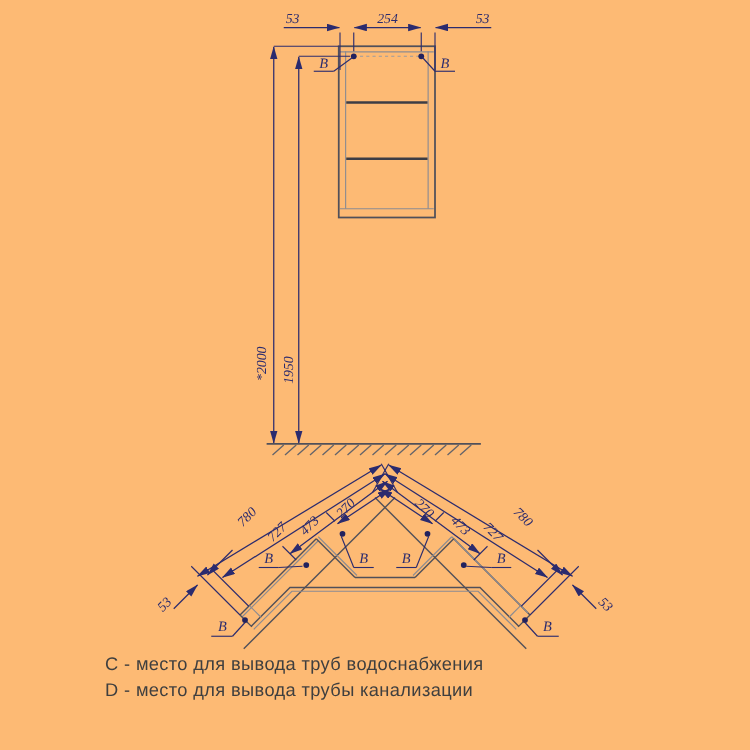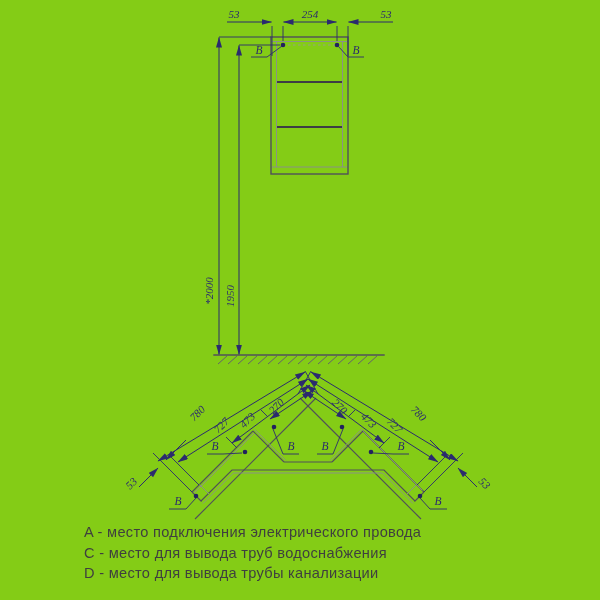--- a/index.html
+++ b/index.html
@@ -1,16 +1,16 @@
 <!DOCTYPE html>
 <html><head>
 <meta charset="utf-8">
 <style>
   html,body{margin:0;padding:0;background:#ffffff;}
-  #stage{position:relative;width:600px;height:600px;background:#84cc16;overflow:hidden;
+  #stage{position:relative;width:600px;height:600px;background:#fdba74;overflow:hidden;
          font-family:"Liberation Sans",sans-serif;}
   svg{position:absolute;left:0;top:0;}
   .geo{stroke:#50505a;stroke-width:1.4;fill:none;stroke-linecap:square;}
   .geo2{stroke:#50505a;stroke-width:1.1;fill:none;}
   .thin{stroke:#8b8b92;stroke-width:0.9;fill:none;}
   .shelf{stroke:#3d3d45;stroke-width:2;fill:none;}
   .dim{stroke:#2b2b6e;stroke-width:1;fill:none;}
   .ext{stroke:#2b2b6e;stroke-width:0.9;fill:none;}
   .dash{stroke:#9a9aa0;stroke-width:0.8;stroke-dasharray:2.5 2.5;fill:none;}
   .hatch{stroke:#63636a;stroke-width:1;fill:none;}
@@ -193,17 +193,16 @@
       <text x="291" y="450" text-anchor="middle" class="btext">B</text>
       <text x="325" y="450" text-anchor="middle" class="btext">B</text>
       <text x="401" y="450" text-anchor="middle" class="btext">B</text>
       <text x="178" y="505" text-anchor="middle" class="btext">B</text>
       <text x="438" y="505" text-anchor="middle" class="btext">B</text>
     </g>
   </g>
 </svg>
 
 <div id="legend">
-  <div>A - место подключения электрического провода</div>
   <div>C - место для вывода труб водоснабжения</div>
   <div>D - место для вывода трубы канализации</div>
 </div>
 </div>
 
 </body></html>

